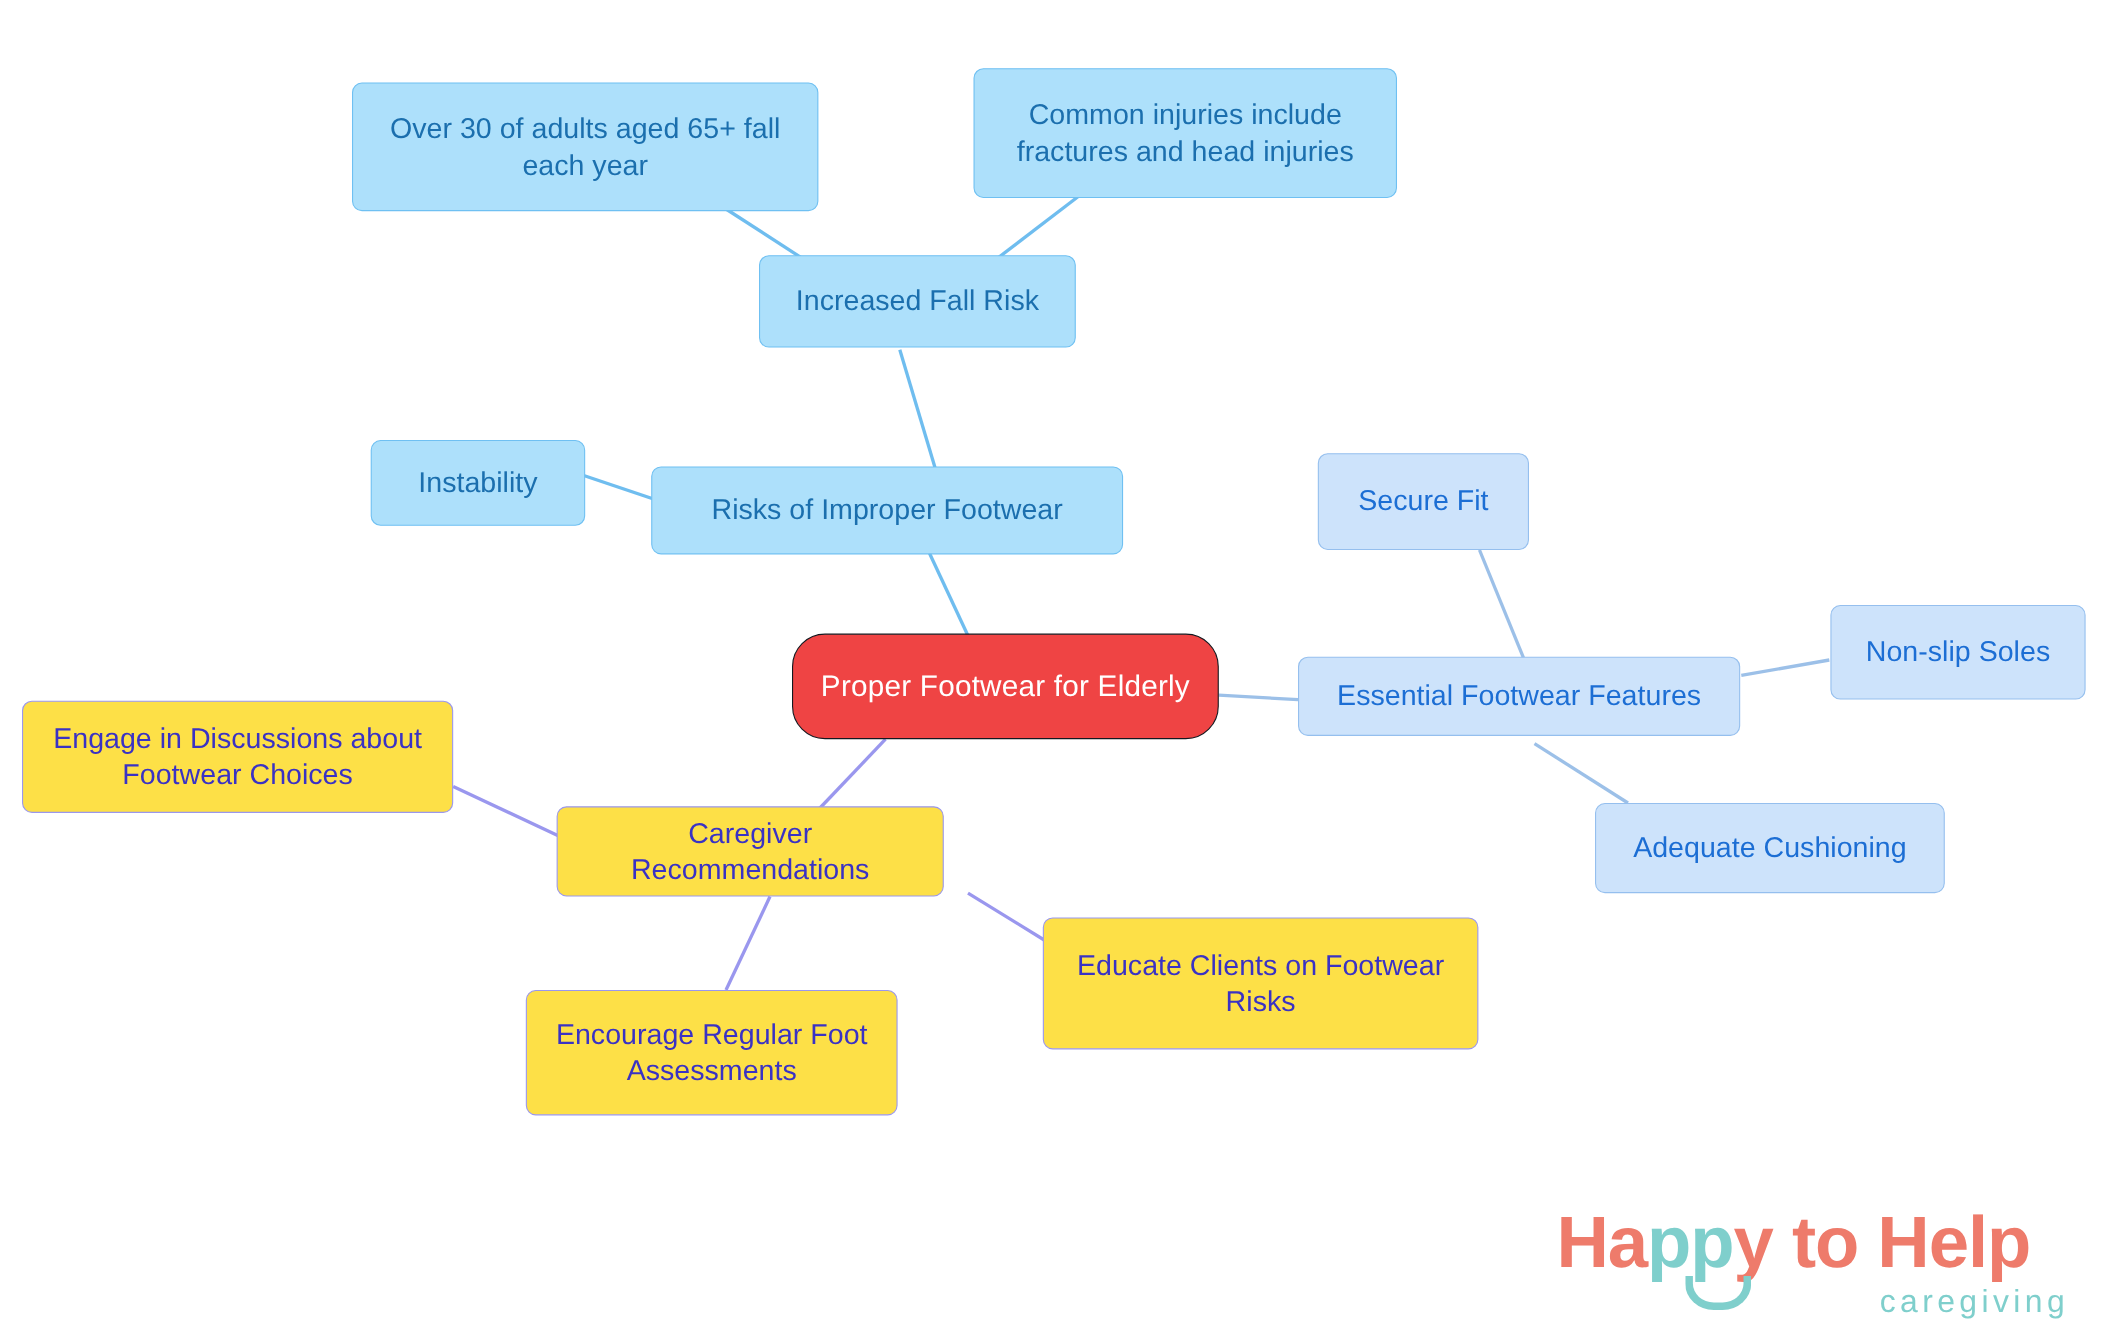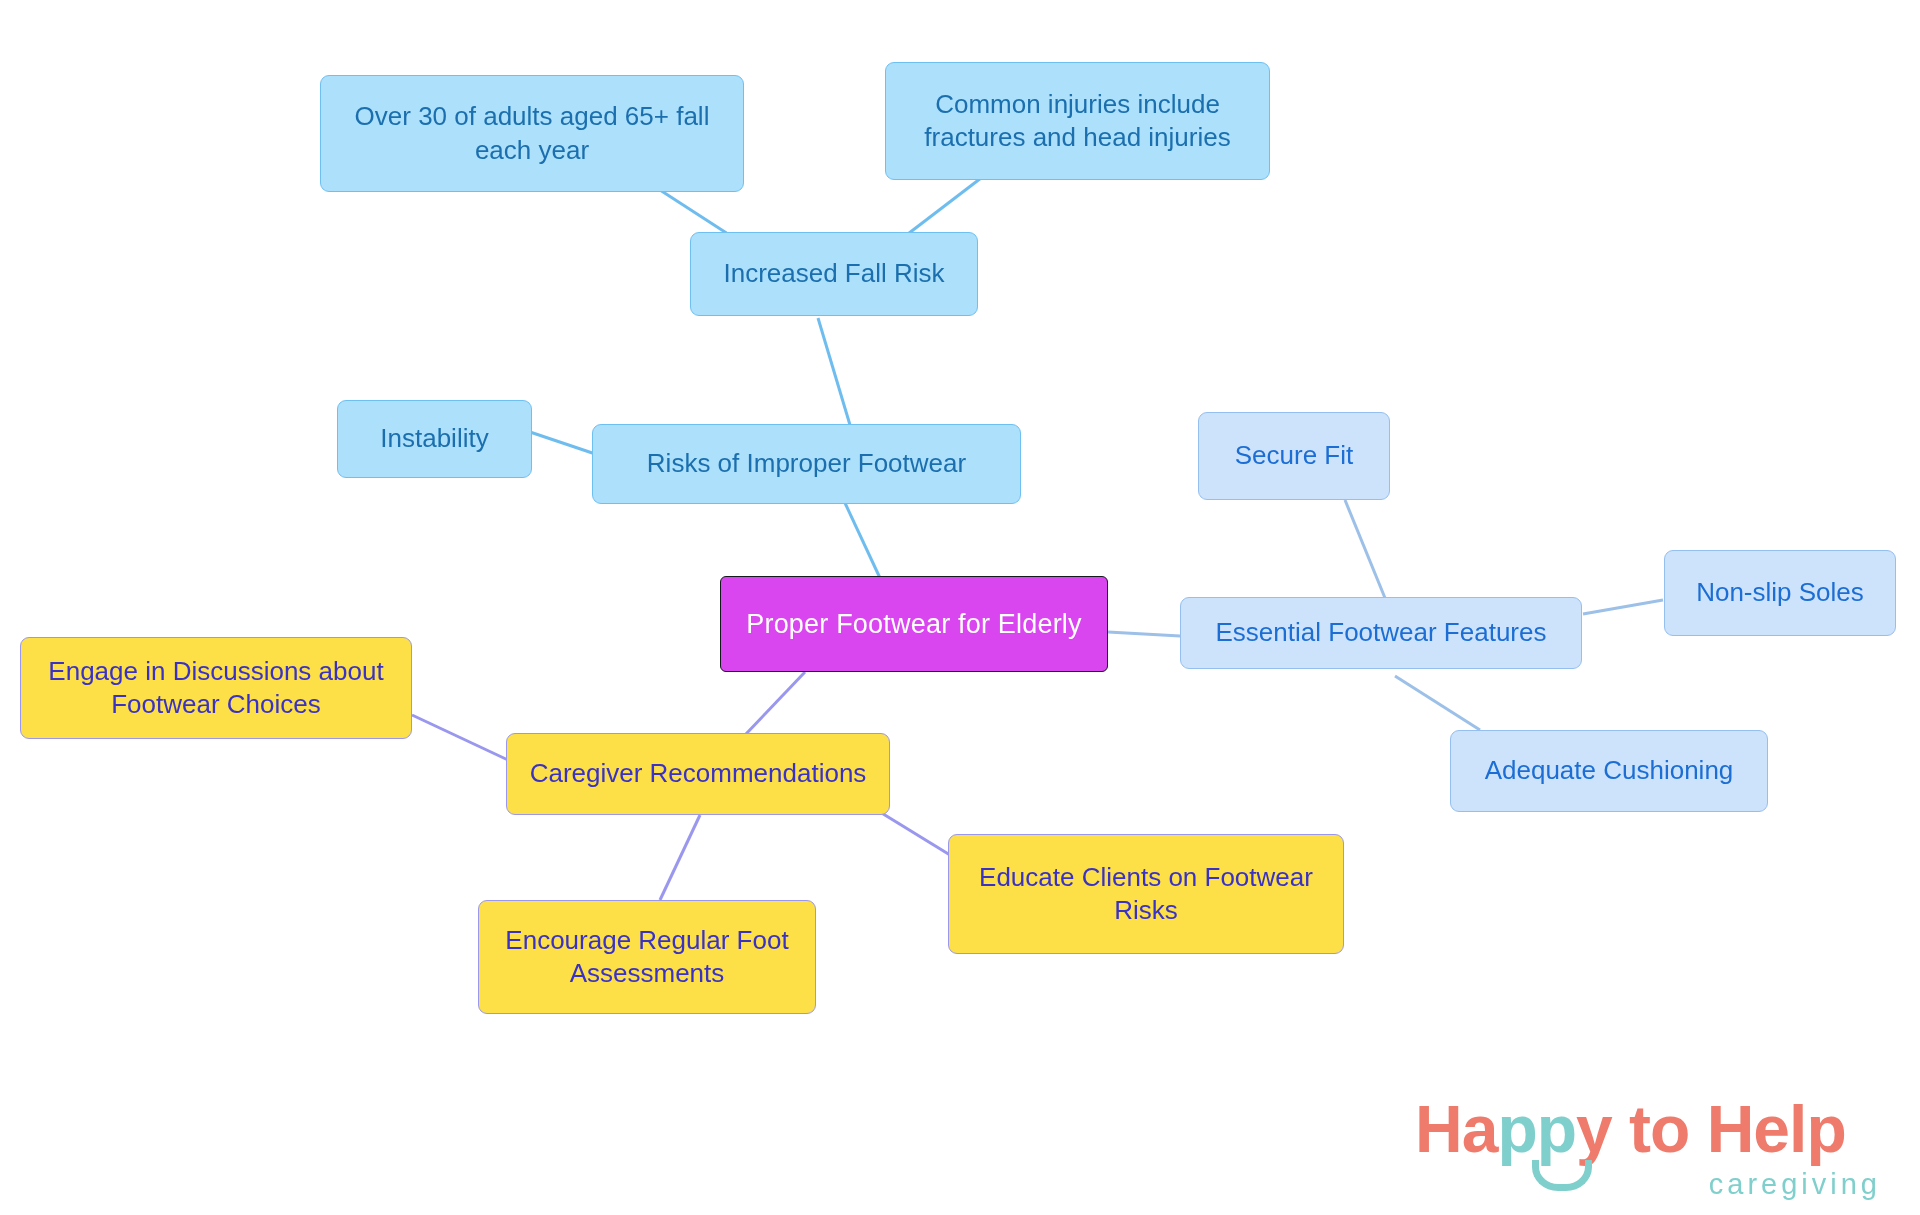--- a/index.html
+++ b/index.html
@@ -32,24 +32,24 @@
     justify-content: center;
     text-align: center;
     border-radius: 9px;
     border-style: solid;
     border-width: 1.5px;
     line-height: 1.28;
     padding: 6px 14px;
     white-space: pre-line;
   }
   .node.root {
-    background: #d946ef;
+    background: #ef4444;
     border-color: #14181f;
     color: #ffffff;
-    border-radius: 6px;
+    border-radius: 30px;
     font-size: 27px;
     letter-spacing: 0.2px;
   }
   .node.blue {
     background: #ade0fb;
     border-color: #6fc0f2;
     color: #1b6fae;
   }
   .node.paleblue {
     background: #cde3fb;
@@ -145,21 +145,21 @@
 
   <div class="node paleblue" style="left:1180px; top:597px; width:402px; height:72px; font-size:26px;">Essential Footwear Features</div>
 
   <div class="node paleblue" style="left:1664px; top:550px; width:232px; height:86px; font-size:26px;">Non-slip Soles</div>
 
   <div class="node paleblue" style="left:1450px; top:730px; width:318px; height:82px; font-size:26px;">Adequate Cushioning</div>
 
   <div class="node purple" style="left:20px; top:637px; width:392px; height:102px; font-size:26px;">Engage in Discussions about
 Footwear Choices</div>
 
-  <div class="node purple" style="left:506px; top:733px; width:384px; height:82px; font-size:26px;">Caregiver Recommendations</div>
+  <div class="node purple" style="left:506px; top:733px; width:352px; height:82px; font-size:26px;">Caregiver Recommendations</div>
 
   <div class="node purple" style="left:948px; top:834px; width:396px; height:120px; font-size:26px;">Educate Clients on Footwear
 Risks</div>
 
   <div class="node purple" style="left:478px; top:900px; width:338px; height:114px; font-size:26px;">Encourage Regular Foot
 Assessments</div>
 
   <div class="logo">
     <div class="logo-wordmark"><span>Ha</span><span class="teal">pp</span><span>y to Help</span></div>
     <div class="logo-smile"></div>

